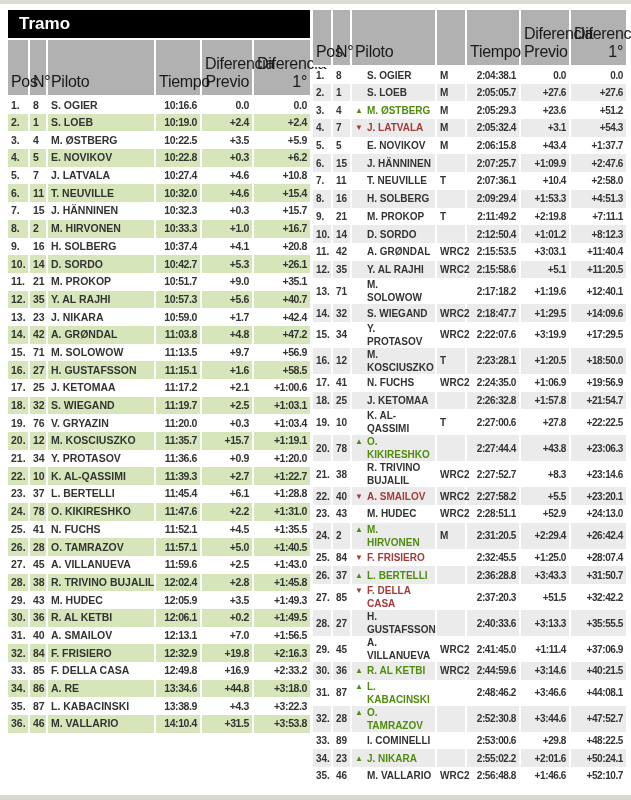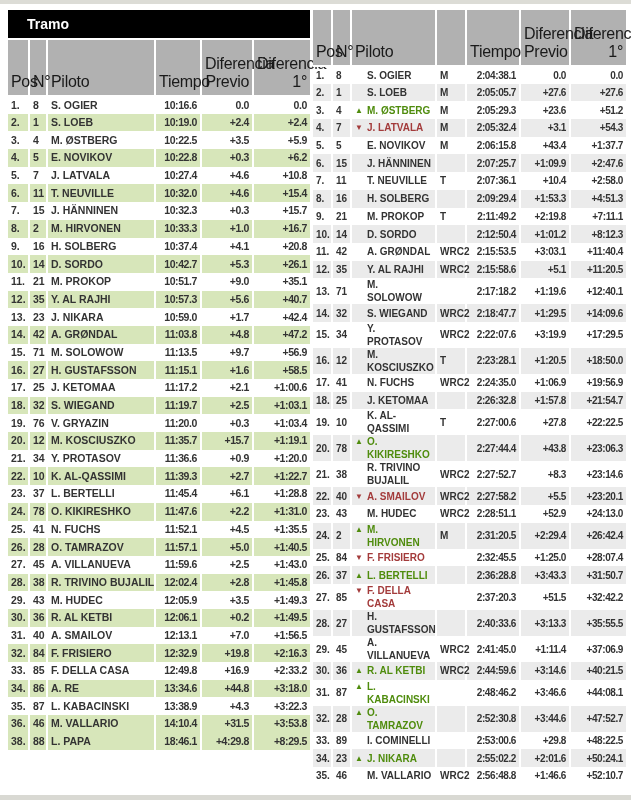--- a/index.html
+++ b/index.html
@@ -4,21 +4,21 @@
 <style>
   html,body{margin:0;padding:0;background:#fff;}
   body{width:631px;height:800px;position:relative;font-family:"Liberation Sans",sans-serif;color:#333;overflow:hidden;}
   .top-strip{position:absolute;top:0;left:0;width:631px;height:4px;background:#dcdcd6;}
   .bottom-strip{position:absolute;top:795px;left:0;width:631px;height:5px;background:#d9d9d3;}
   .wrap{position:absolute;top:10px;left:8px;display:flex;gap:3px;}
   .panel{display:block;}
   .panel.t-left{width:302px;}
   .panel.t-right{width:313px;}
   .titlebar{background:var(--header-bar-bg,#000);color:var(--header-bar-text,#fff);font-weight:bold;
-    font-size:14px;height:28px;line-height:28px;padding-left:19px;box-sizing:border-box;margin-bottom:2px;}
+    font-size:17px;height:28px;line-height:28px;padding-left:11px;box-sizing:border-box;margin-bottom:2px;}
   table{border-collapse:collapse;table-layout:fixed;width:100%;}
   th{background:var(--col-header-bg,#b1b1b1);font-weight:normal;font-size:16px;letter-spacing:-0.3px;
     color:#1a1a1a;vertical-align:bottom;height:56px;padding:0 3px 4px 3px;white-space:pre-line;
     border-bottom:2px solid #fff;box-sizing:border-box;}
   td{font-size:10.5px;font-weight:bold;height:17.7px;padding:0 3px;box-sizing:border-box;
     vertical-align:middle;line-height:13px;}
   .t-right td{font-size:10px;}
   th + th, td + td{border-left:2px solid #fff;}
   th.al{text-align:left;margin-left:40px;} th.ar{text-align:right;}
   td.c-pos, td.c-num, td.c-name, td.c-cls{text-align:left;}
@@ -351,28 +351,20 @@
             <td class="c-first">+3:22.3</td>
           </tr>
           <tr class="alt">
             <td class="c-pos">36.</td>
             <td class="c-num">46</td>
             <td class="c-name">M. VALLARIO</td>
             <td class="c-tiempo">14:10.4</td>
             <td class="c-prev">+31.5</td>
             <td class="c-first">+3:53.8</td>
           </tr>
-          <tr class="alt">
-            <td class="c-pos">38.</td>
-            <td class="c-num">88</td>
-            <td class="c-name">L. PAPA</td>
-            <td class="c-tiempo">18:46.1</td>
-            <td class="c-prev">+4:29.8</td>
-            <td class="c-first">+8:29.5</td>
-          </tr>
         </tbody>
     </table>
   </div>
 
   <div class="panel t-right">
     <table>
       <colgroup>
         <col class="co-pos">
           <col class="co-num">
           <col class="co-name">

